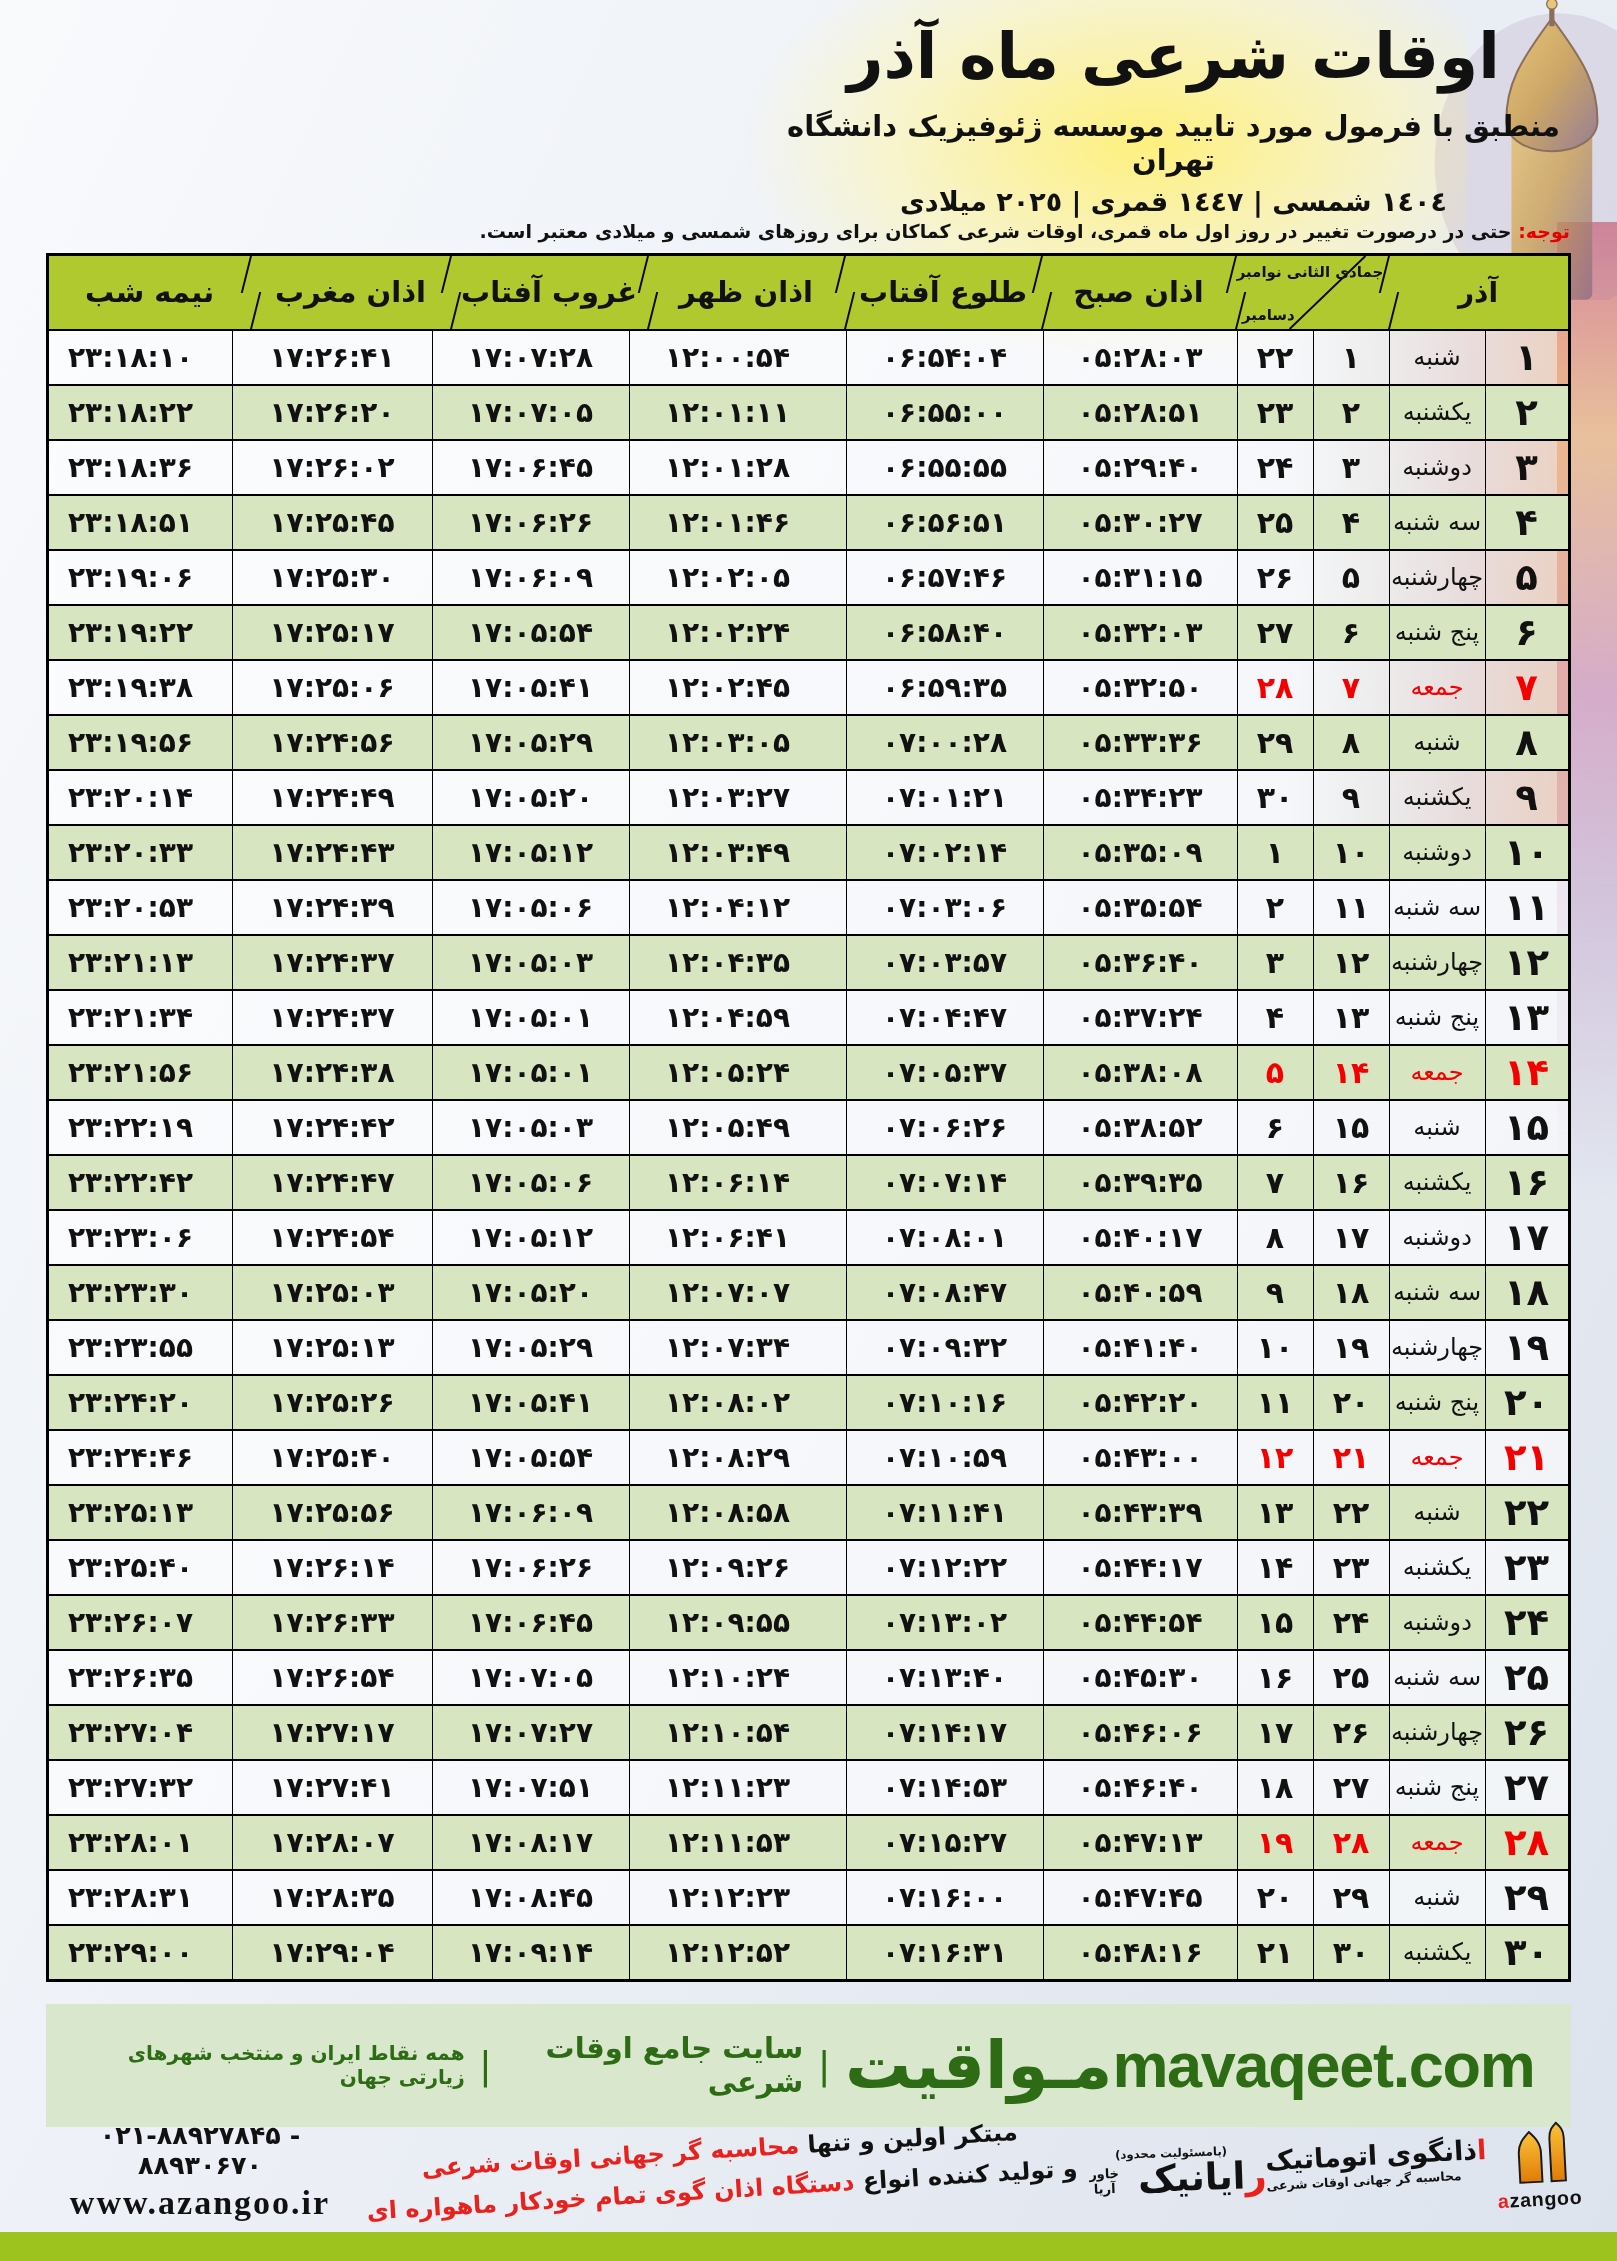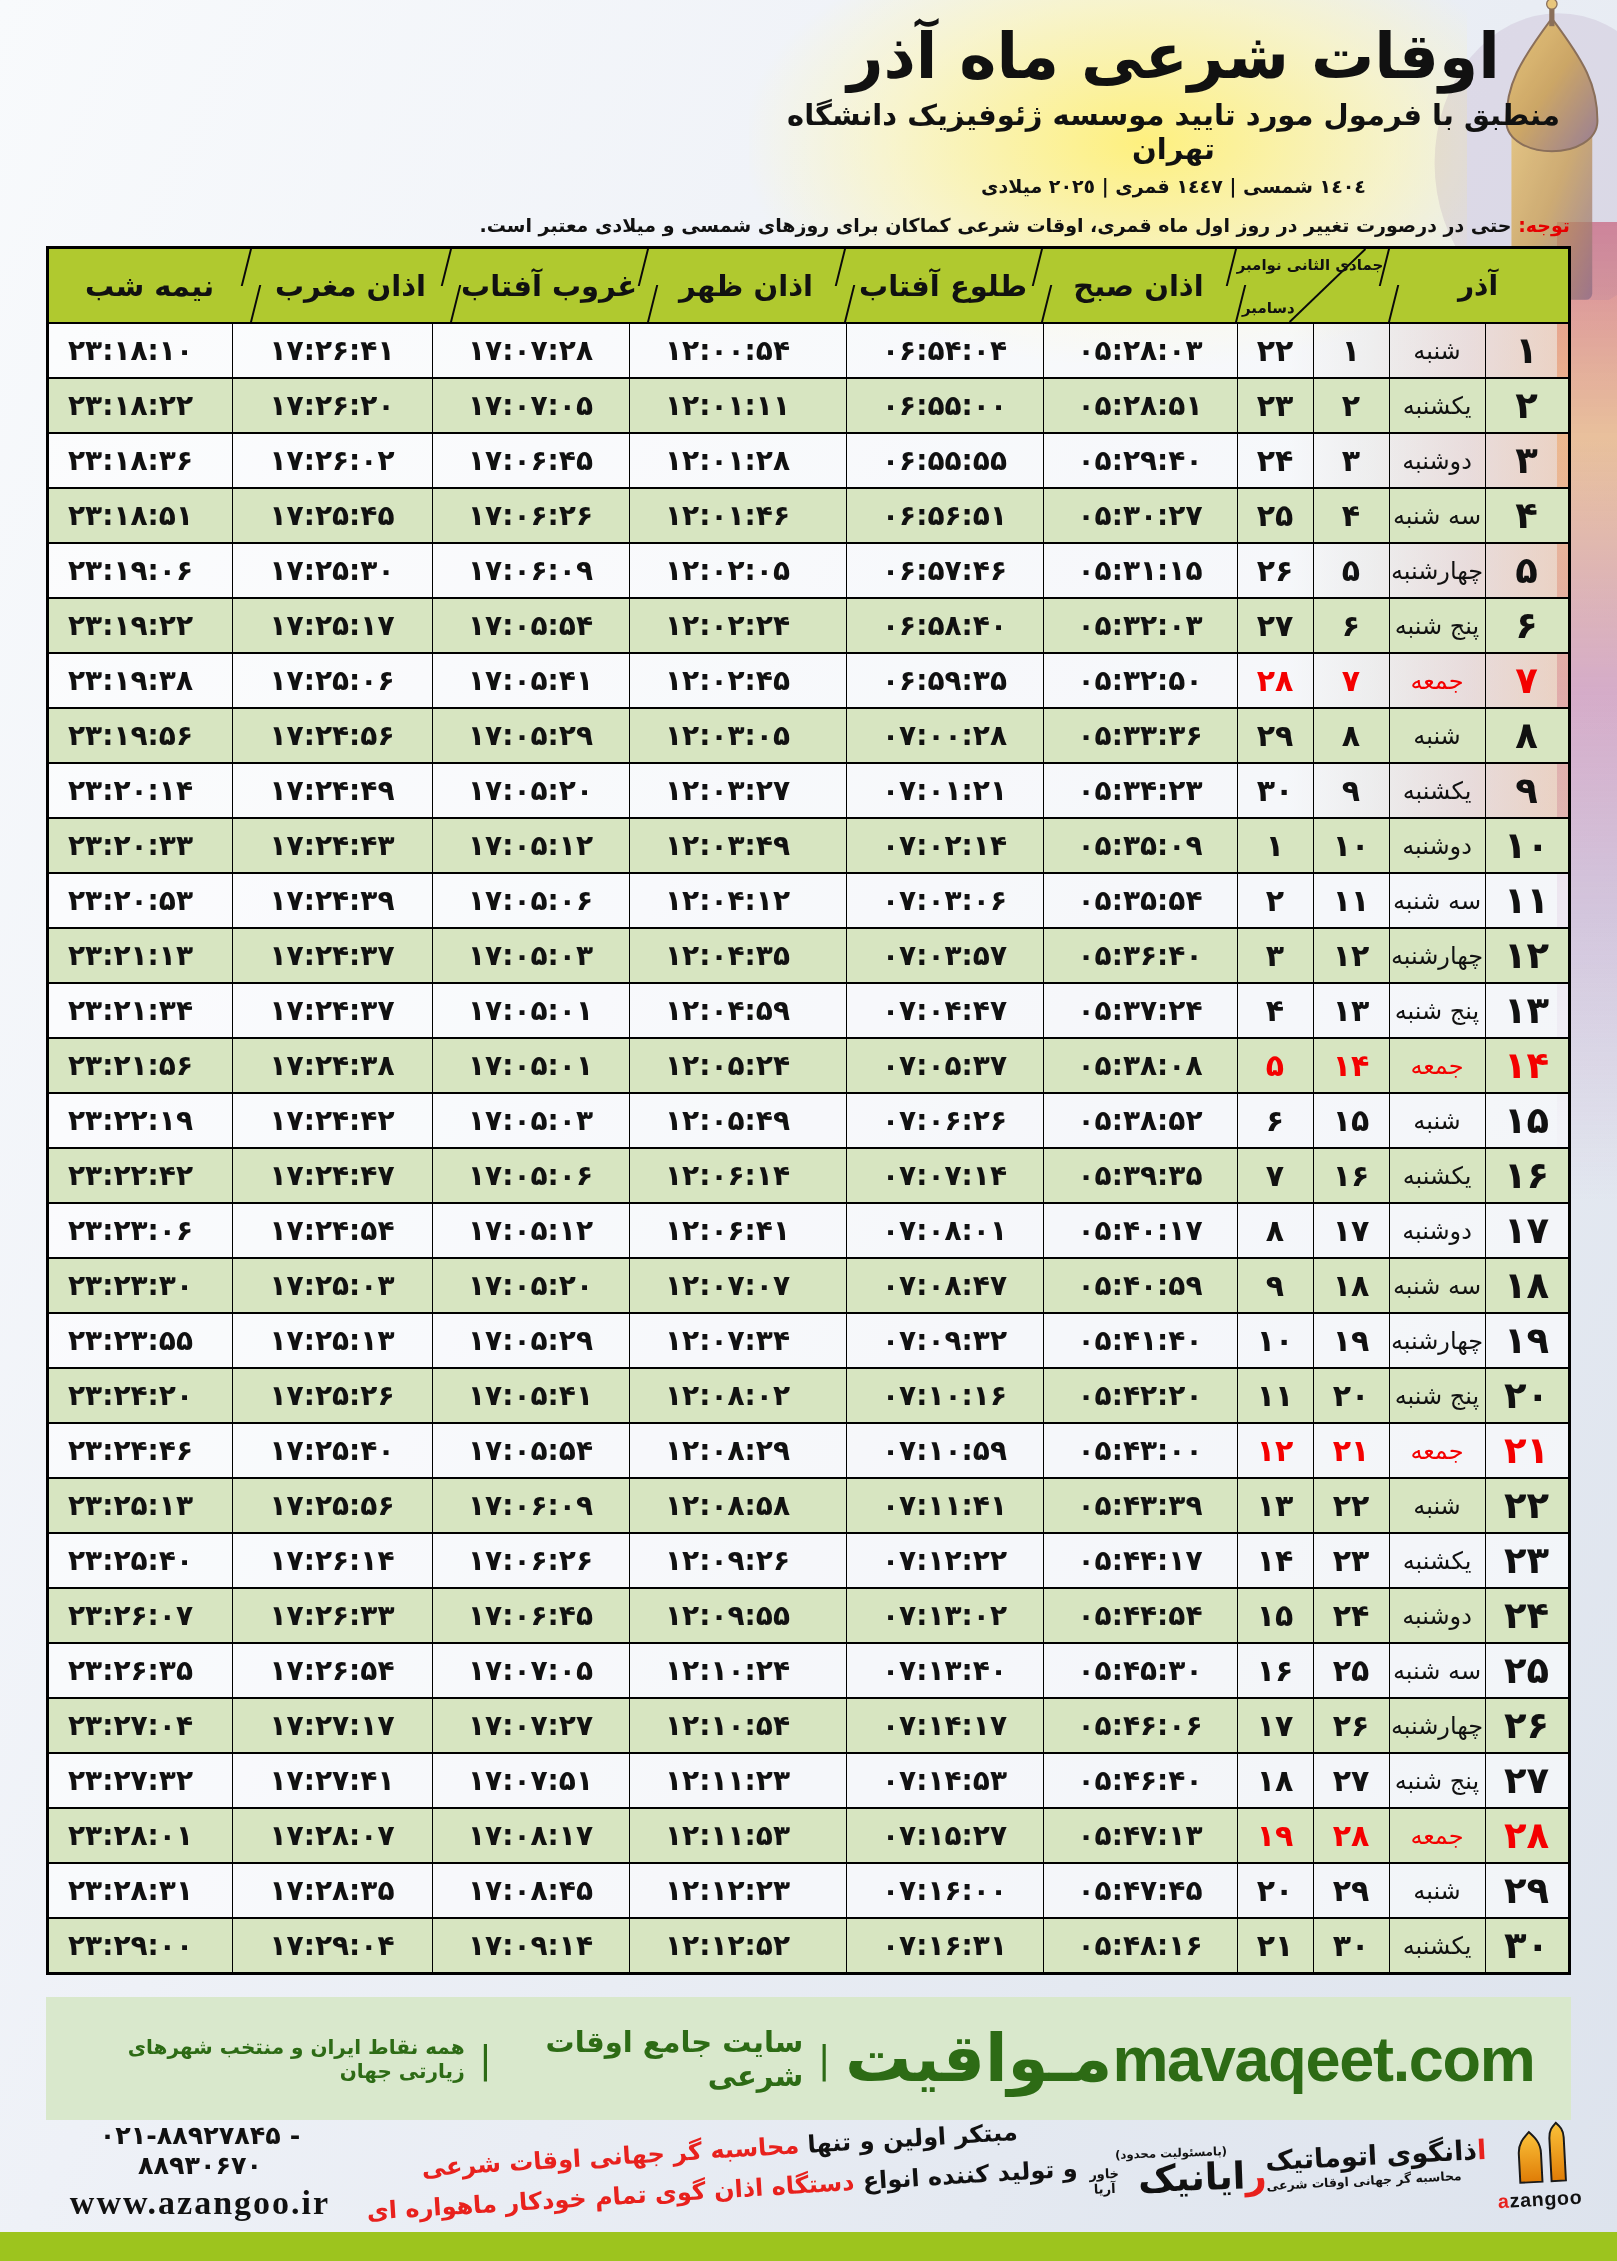--- a/index.html
+++ b/index.html
@@ -17,22 +17,22 @@
     background:radial-gradient(ellipse at 55% 45%, rgba(255,240,120,.95) 0%, rgba(255,246,170,.55) 45%, rgba(255,250,210,0) 72%);
     pointer-events:none;}
   .bg-right-strip{position:absolute;top:222px;right:0;width:60px;height:979px;
     background:linear-gradient(180deg, rgba(205,70,95,.60) 0%, rgba(235,150,70,.50) 22%, rgba(190,80,140,.40) 48%, rgba(160,90,160,.25) 70%, rgba(160,90,160,0) 100%);
     filter:blur(0.7px);pointer-events:none;}
   .mosque{position:absolute;top:0;right:0;opacity:.85;pointer-events:none;}
   
   .header{position:relative;display:flex;justify-content:space-between;padding:22px 39px 0 39px;min-height:188px;}
   .title-block{width:809px;text-align:center;position:relative;z-index:2;}
   .main-title{font-size:63px;font-weight:bold;line-height:1.12;margin:0;}
-  .sub-title{font-size:29px;font-weight:bold;margin-top:5px;}
-  .date-line{font-size:19px;font-weight:bold;margin-top:9px;}
+  .sub-title{font-size:29px;font-weight:bold;margin-top:16px;}
+  .date-line{font-size:27px;font-weight:bold;margin-top:9px;}
   .location-box{width:681px;margin-top:22px;border:2.6px solid #000;background:rgba(244,247,251,.55);
     text-align:center;padding:9px 6.5px 11.7px 6.5px;align-self:flex-start;z-index:2;}
   .loc-title{font-size:38px;font-weight:bold;line-height:1.25;}
   .loc-region{font-size:31px;margin-top:1.3px;}
   .loc-coords{font-size:19.6px;font-weight:bold;margin-top:10.4px;}
   .notice-line{padding:0 47px;margin-top:3.9px;font-size:19px;font-weight:bold;text-align:right;position:relative;z-index:2;}
   .notice-label{color:#e60000;}
   
   .timetable{width:1519px;margin:10.4px auto 0 auto;border:3.3px solid #000;position:relative;z-index:2;}
   .thead{display:flex;direction:rtl;height:73px;background:#b0c92f;position:relative;border-bottom:2.6px solid #000;}

